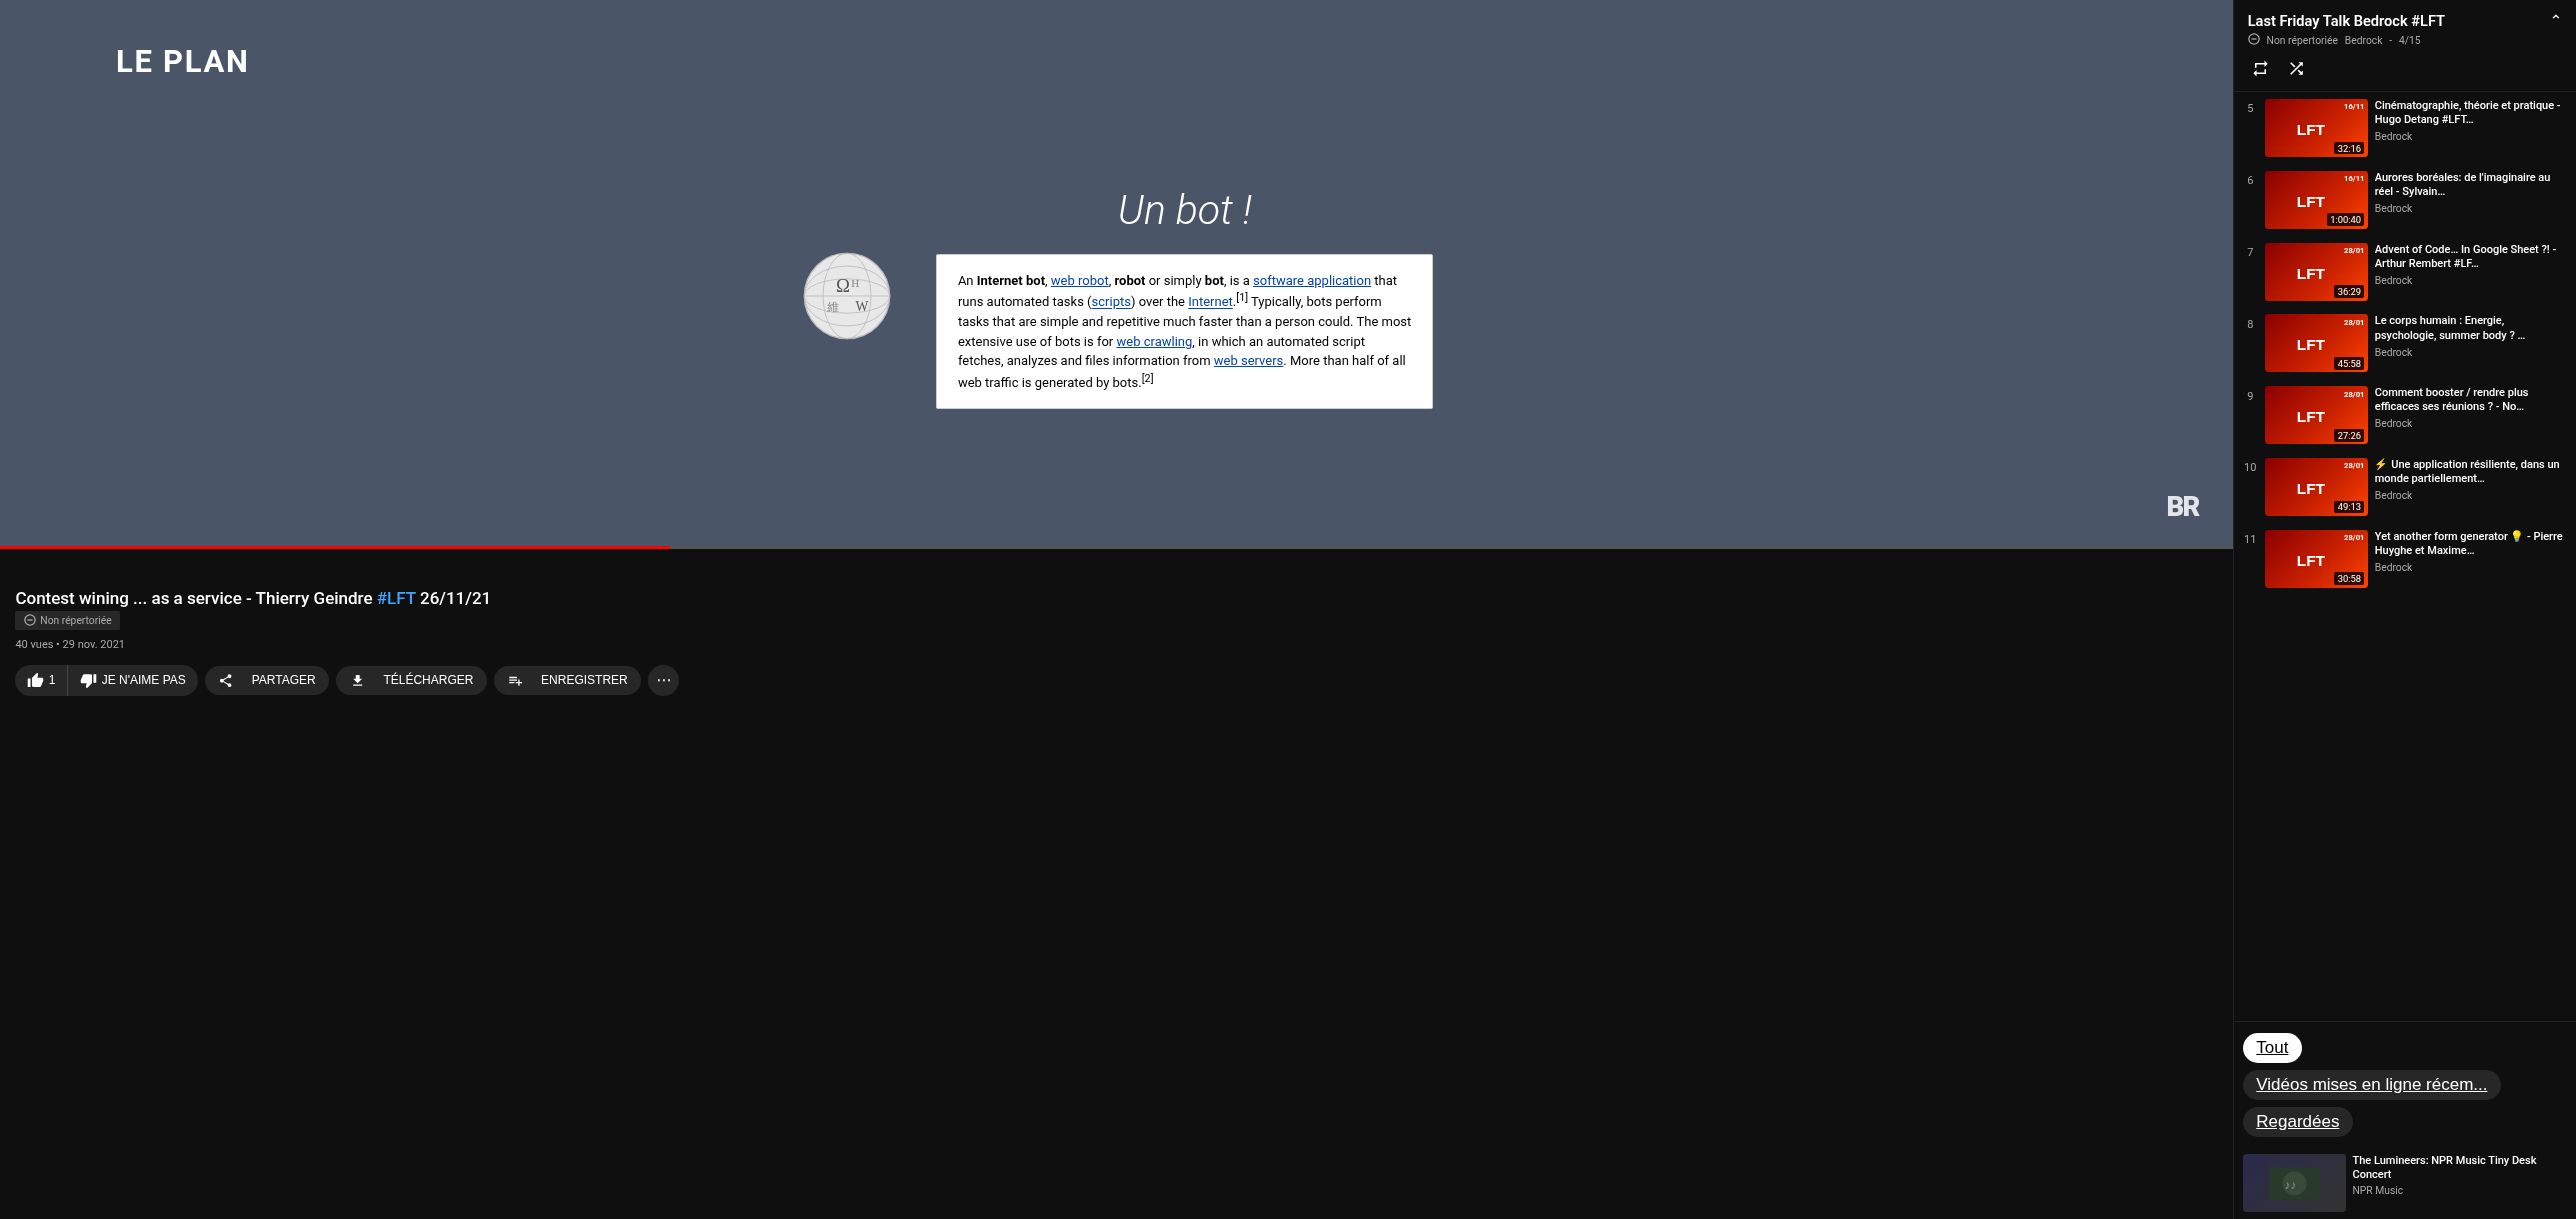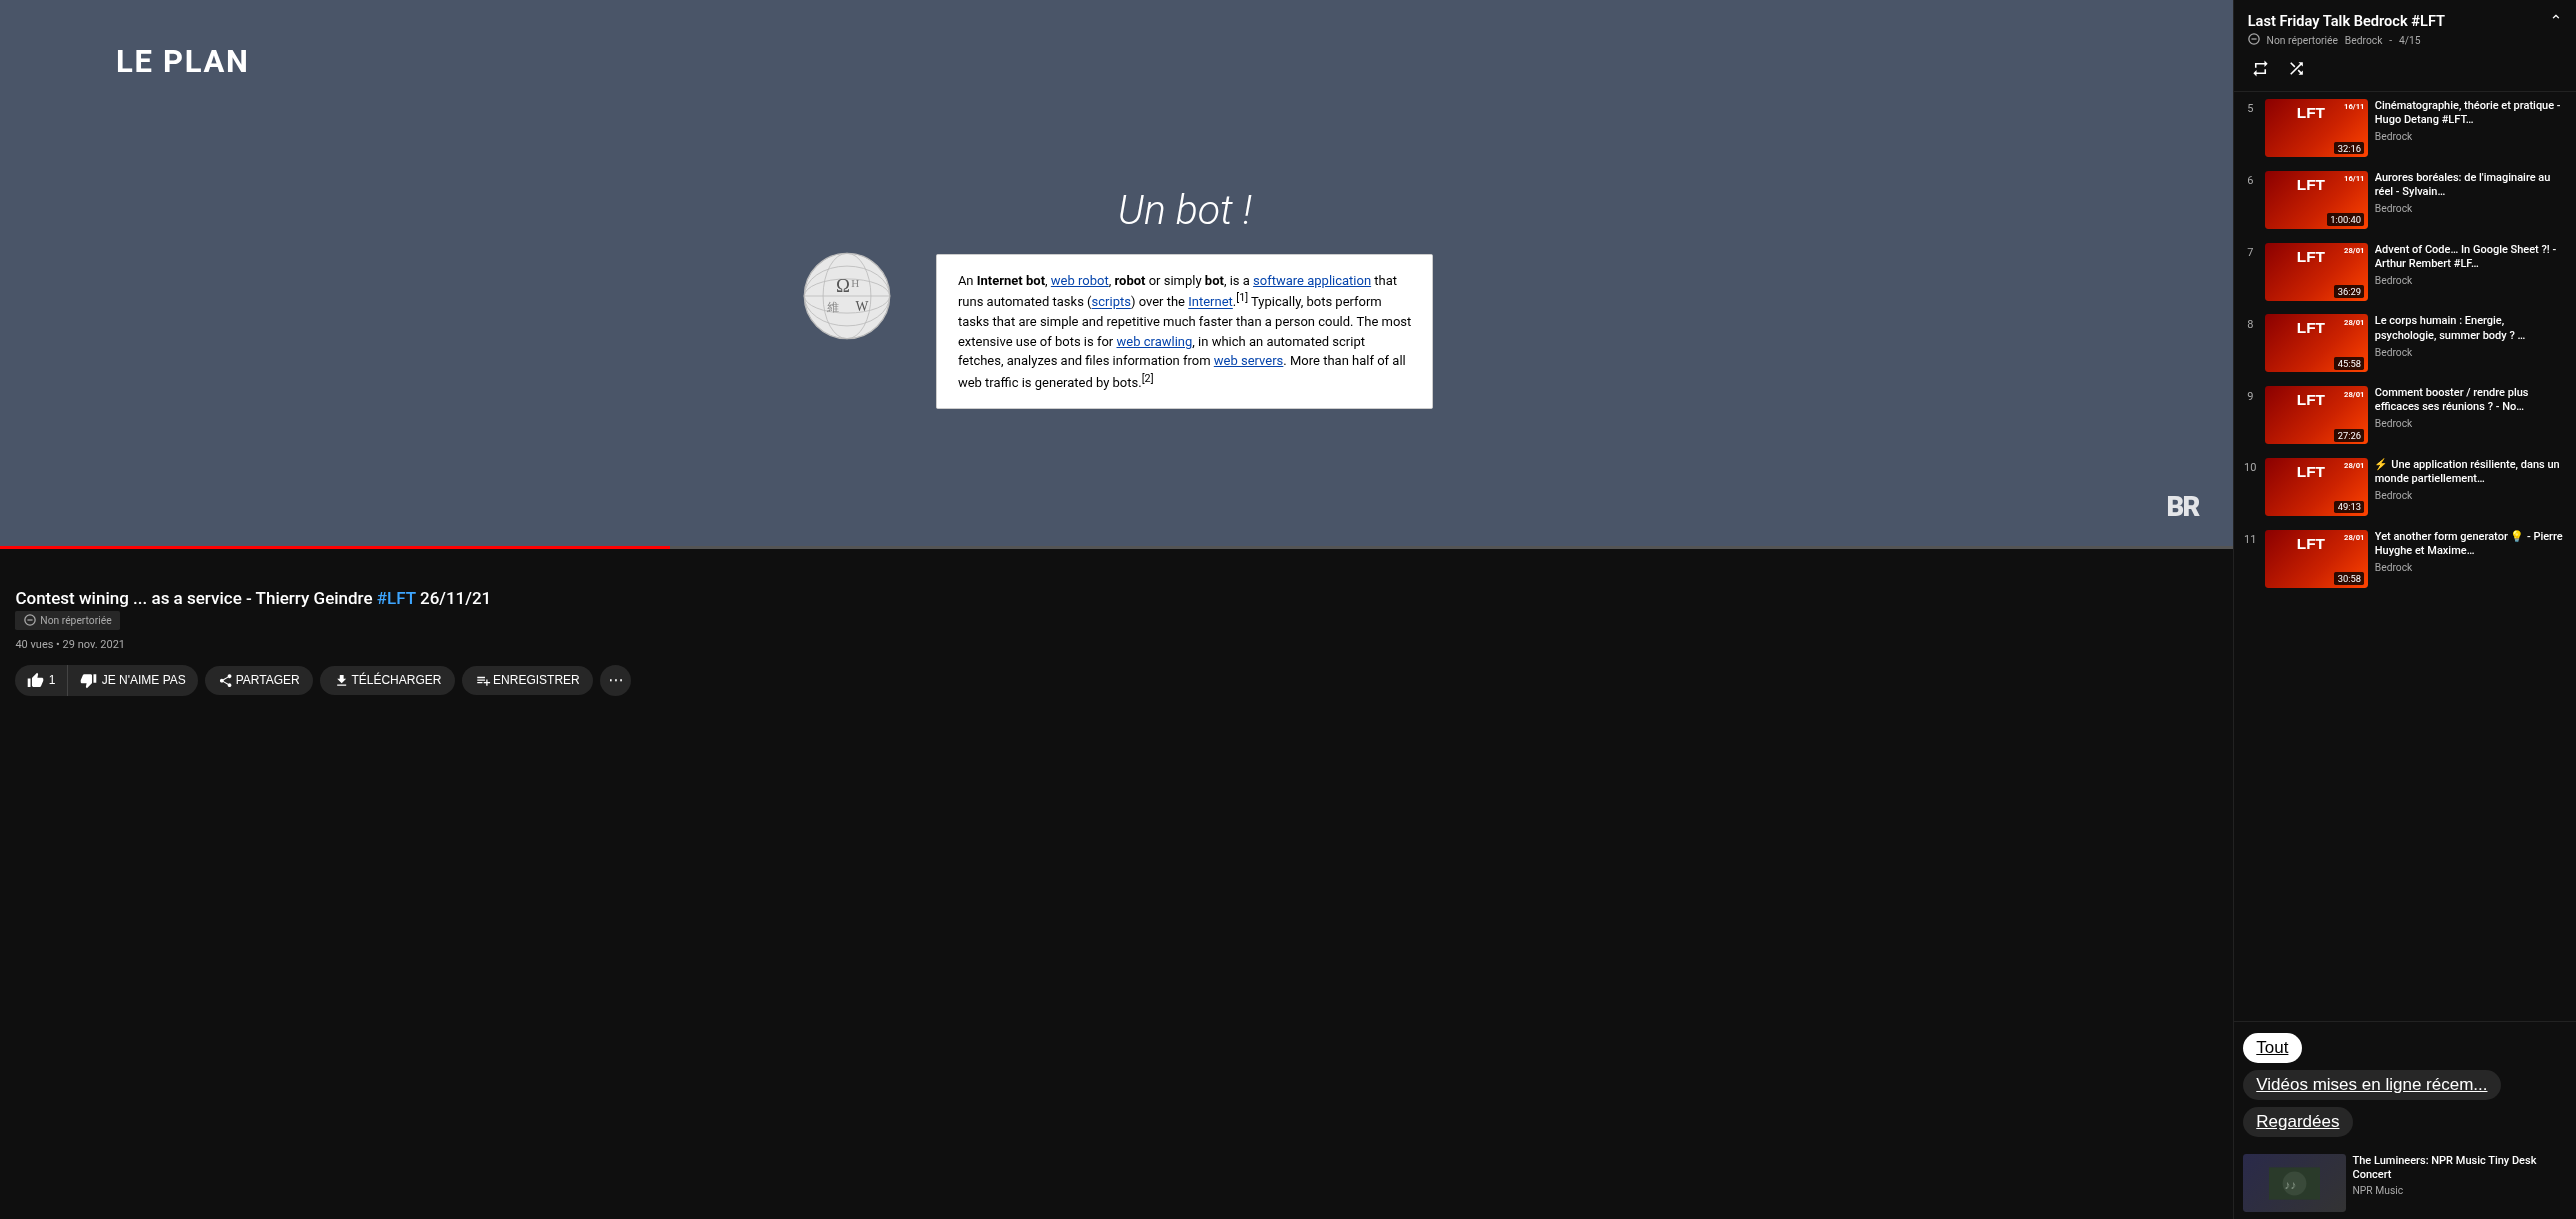--- a/index.html
+++ b/index.html
@@ -172,21 +172,21 @@
     .action-bar {
       display: flex;
       align-items: center;
       gap: 6.9px;
       margin-top: 8.6px;
       padding: 5.1px 0;
     }
     .action-btn {
       display: inline-flex;
       align-items: center;
-      gap: 2px;
+      gap: 18px;
       background: #272727;
       color: #fff;
       border: none;
       border-radius: 17px;
       padding: 6.9px 13.7px;
       font-size: 12px;
       cursor: pointer;
     }
     .like-btn {
       display: inline-flex;
@@ -289,20 +289,21 @@
       height: 58px;
       background: #1a1a2e;
       border-radius: 3.4px;
       overflow: hidden;
       flex-shrink: 0;
     }
     .item-thumb-inner {
       width: 100%;
       height: 100%;
       display: flex;
+      align-items: center;
       justify-content: center;
       background: linear-gradient(135deg, #8B0000 0%, #cc2200 60%, #ff4400 100%);
       text-decoration: underline;
     }
     .thumb-date {
       position: absolute;
       top: 3.4px;
       right: 3.4px;
       color: #fff;
       font-size: 7.7px;

